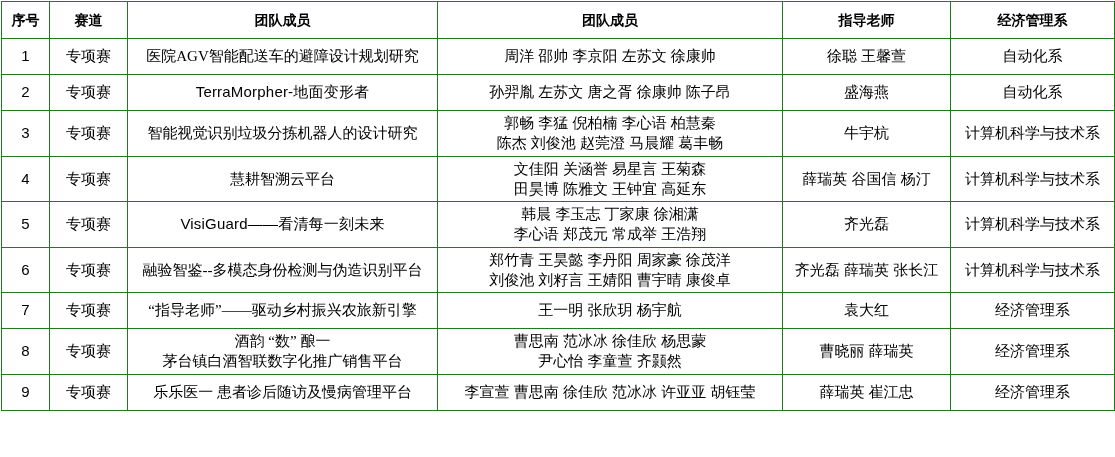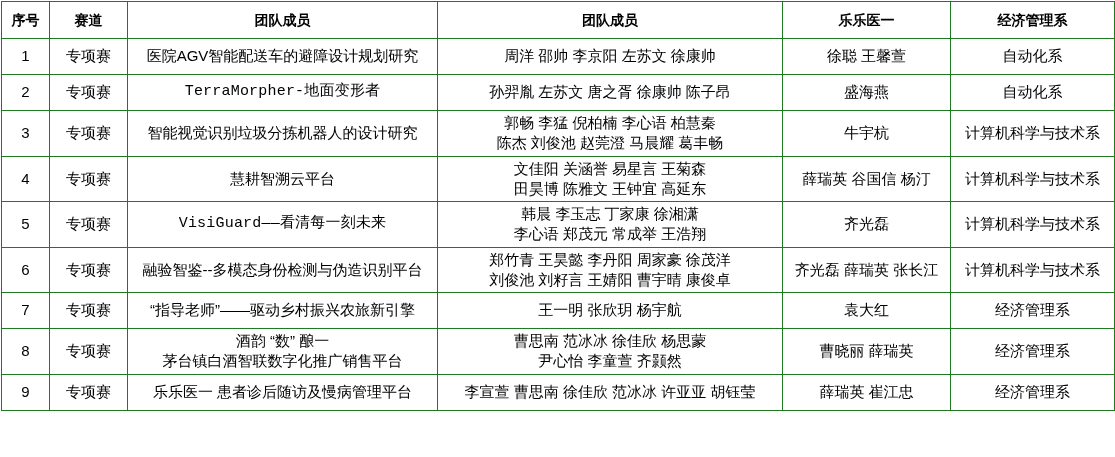--- a/index.html
+++ b/index.html
@@ -35,30 +35,31 @@
   }
   .col-seq   { width: 48px; }
   .col-track { width: 78px; }
   .col-name  { width: 310px; }
   .col-team  { width: 345px; }
   .col-teach { width: 168px; }
   .col-dept  { width: 164px; }
 
   .cell-name {
     font-size: 15px;
+    font-family: Liberation Serif, serif;
   }
   .cell-team {
     font-size: 14.5px;
   }
   .multiline span {
     display: block;
     white-space: nowrap;
   }
   .mono {
-    font-family: Liberation Mono, monospace;
+    font-family: Liberation Sans, sans-serif;
     font-size: 14.5px;
     letter-spacing: 0.2px;
   }
   .row-h-1 { height: 36px; }
   .row-h-2 { height: 44px; }
 </style>
 </head>
 <body>
 
 <table id="project-table">
@@ -69,21 +70,21 @@
     <col class="col-team">
     <col class="col-teach">
     <col class="col-dept">
   </colgroup>
   <thead>
     <tr>
       <th>序号</th>
       <th>赛道</th>
       <th>团队成员</th>
       <th>团队成员</th>
-      <th>乐乐医一</th>
+      <th>指导老师</th>
       <th>经济管理系</th>
     </tr>
   </thead>
   <tbody id="table-body">
       <tr class="row-h-1">
         <td>1</td>
         <td>专项赛</td>
         <td class="cell-name">医院AGV智能配送车的避障设计规划研究</td>
         <td class="cell-team">周洋 邵帅 李京阳 左苏文 徐康帅</td>
         <td>徐聪 王馨萱</td>

